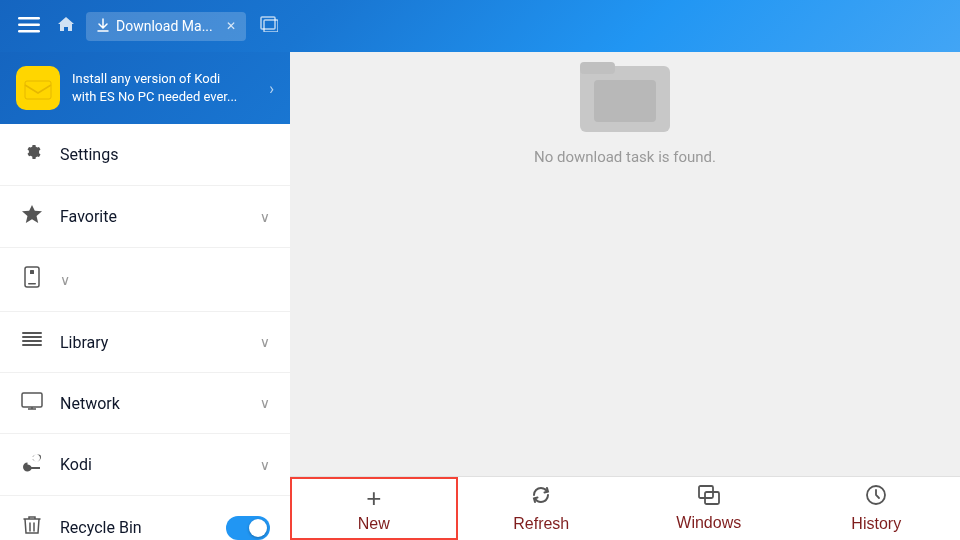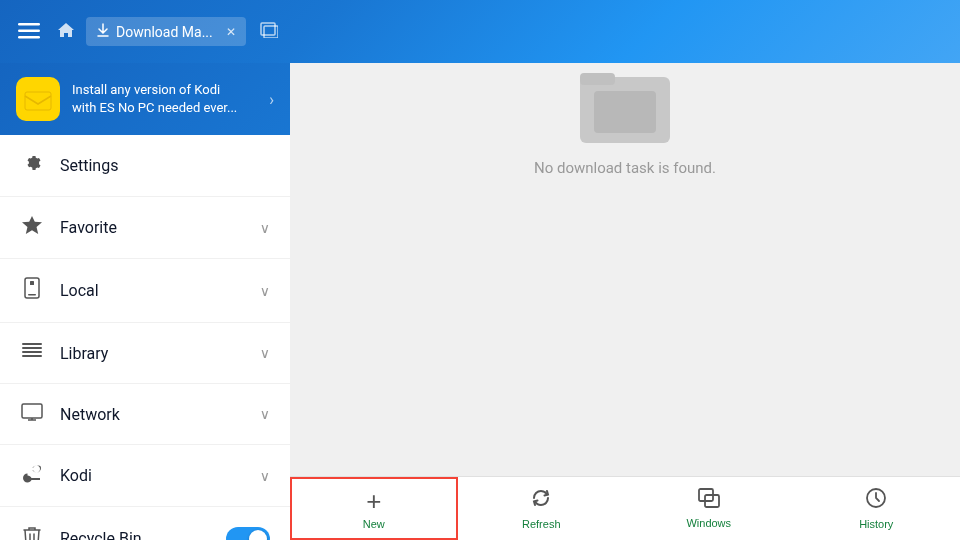--- a/index.html
+++ b/index.html
@@ -1,20 +1,20 @@
 <!DOCTYPE html>
 <html><head>
   <meta charset="utf-8">
   <style>
     * { margin: 0; padding: 0; box-sizing: border-box; }
     body { width: 960px; height: 540px; overflow: hidden; font-family: 'Roboto', Arial, sans-serif; display: flex; flex-direction: column; }
 
     
     .header {
-      height: 63px;
+      height: 52px;
       background: linear-gradient(135deg, #1565C0, #1976D2, #2196F3, #42A5F5);
       display: flex;
       align-items: center;
       padding: 0 12px;
       gap: 10px;
       flex-shrink: 0;
     }
     .header-menu-icon {
       color: white;
       font-size: 20px;
@@ -199,22 +199,22 @@
       color: #555;
       border: none;
       background: transparent;
       position: relative;
     }
     .bottom-btn .btn-icon {
       font-size: 20px;
       color: #555;
     }
     .bottom-btn .btn-label {
-      font-size: 11px;
-      color: #15803d;
+      font-size: 16px;
+      color: #7f1d1d;
     }
 
     .bottom-btn.new-btn {
       outline: 2px solid #F44336;
       outline-offset: -2px;
       background: #fff;
     }
     .new-plus {
       font-size: 24px;
       color: #555;
@@ -292,21 +292,20 @@
     </div>
 
     <div class="sidebar-item">
       <span class="item-icon">
         <svg width="18" height="22" viewBox="0 0 18 22" fill="#555">
             <rect x="2" y="1" width="14" height="20" rx="2" fill="none" stroke="#555" stroke-width="1.5"></rect>
             <rect x="5" y="17" width="8" height="1.5" rx="0.75" fill="#555"></rect>
             <rect x="7" y="4" width="4" height="4" rx="0.5" fill="#555"></rect>
           </svg>
       </span>
-      <span class="item-label">Local</span>
       <span class="item-chevron">∨</span>
     </div>
 
     <div class="sidebar-item">
       <span class="item-icon">
         <svg width="22" height="18" viewBox="0 0 22 18" fill="#555">
             <rect x="1" y="5" width="20" height="2" rx="1"></rect>
             <rect x="1" y="9" width="20" height="2" rx="1"></rect>
             <rect x="1" y="13" width="20" height="2" rx="1"></rect>
             <rect x="1" y="1" width="20" height="2" rx="1"></rect>

